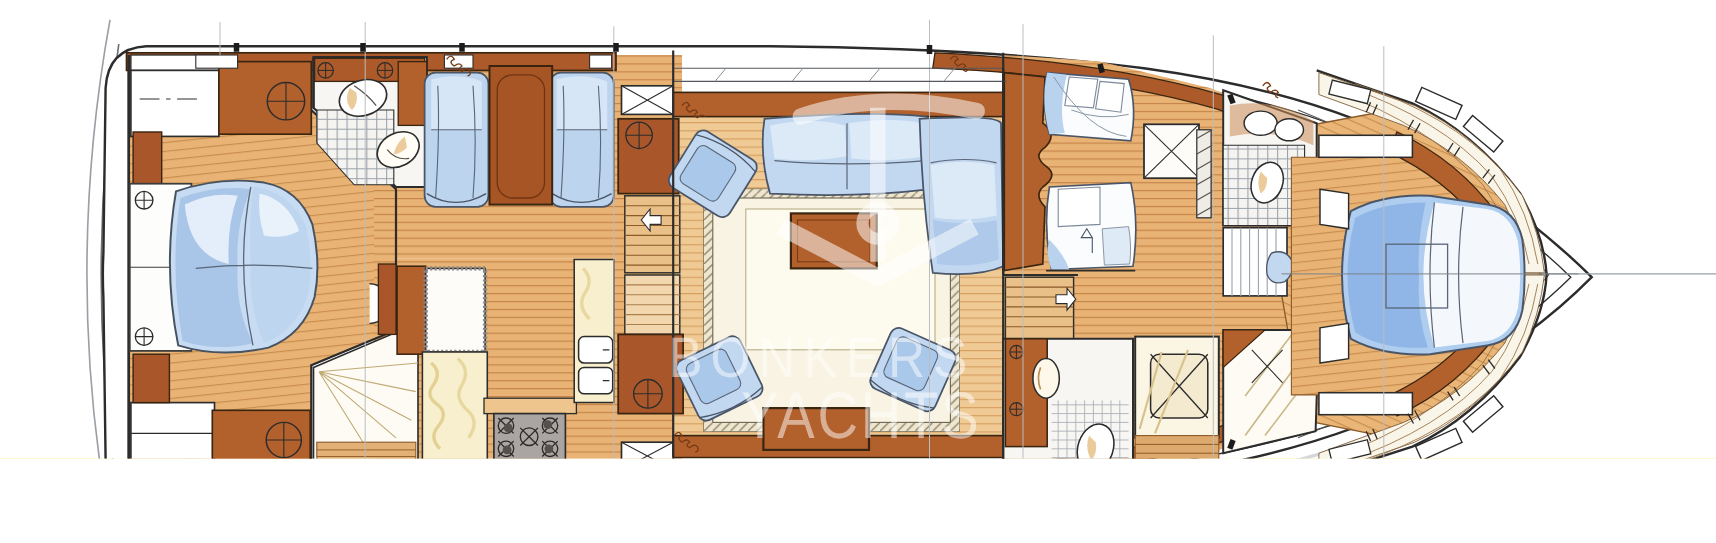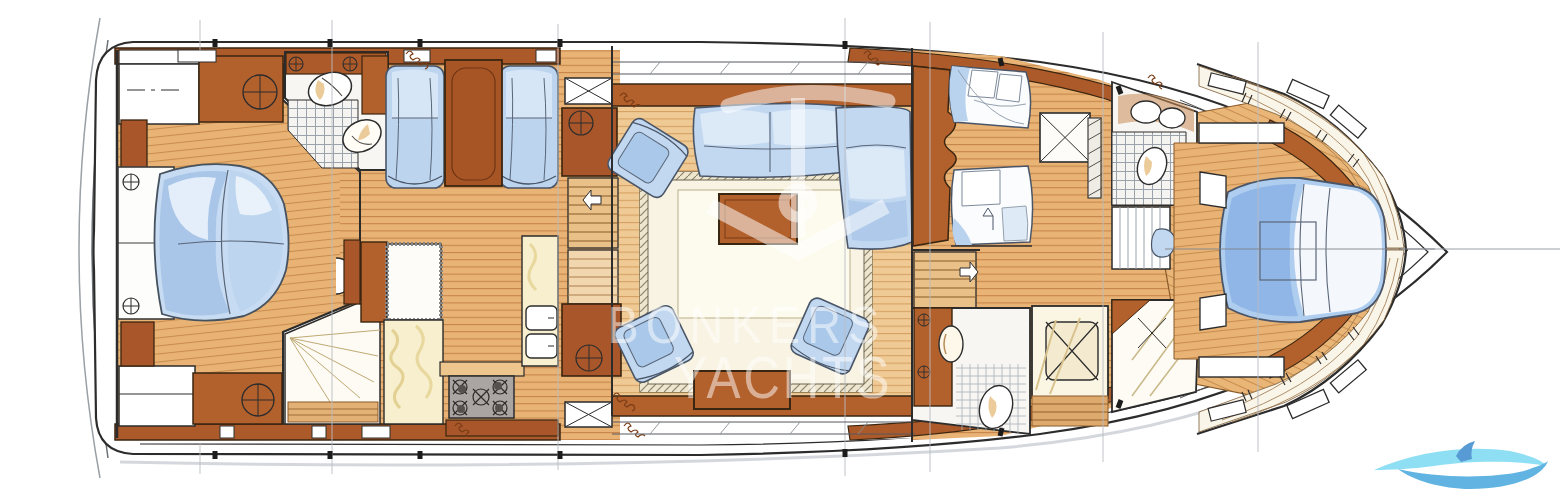--- a/index.html
+++ b/index.html
@@ -1,16 +1,16 @@
 <!DOCTYPE html>
 <html><head>
 <meta charset="utf-8">
 <style>
 html,body{margin:0;padding:0;background:#ffffff;font-family:"Liberation Sans",sans-serif;}
-#wrap{position:relative;width:1560px;height:494px;overflow:hidden;background:#fde047;}
+#wrap{position:relative;width:1560px;height:417px;overflow:hidden;background:#fde047;}
 </style>
 </head>
 <body>
 <div id="wrap">
 <svg width="1560" height="494" viewBox="0 0 1560 494">
 <defs>
 <pattern id="plankH" width="14" height="7.2" patternUnits="userSpaceOnUse">
   <rect width="14" height="7.2" fill="#e8b374"></rect>
   <path d="M0,0.5 H14" stroke="#c5854a" stroke-width="1.1"></path>
 </pattern>

